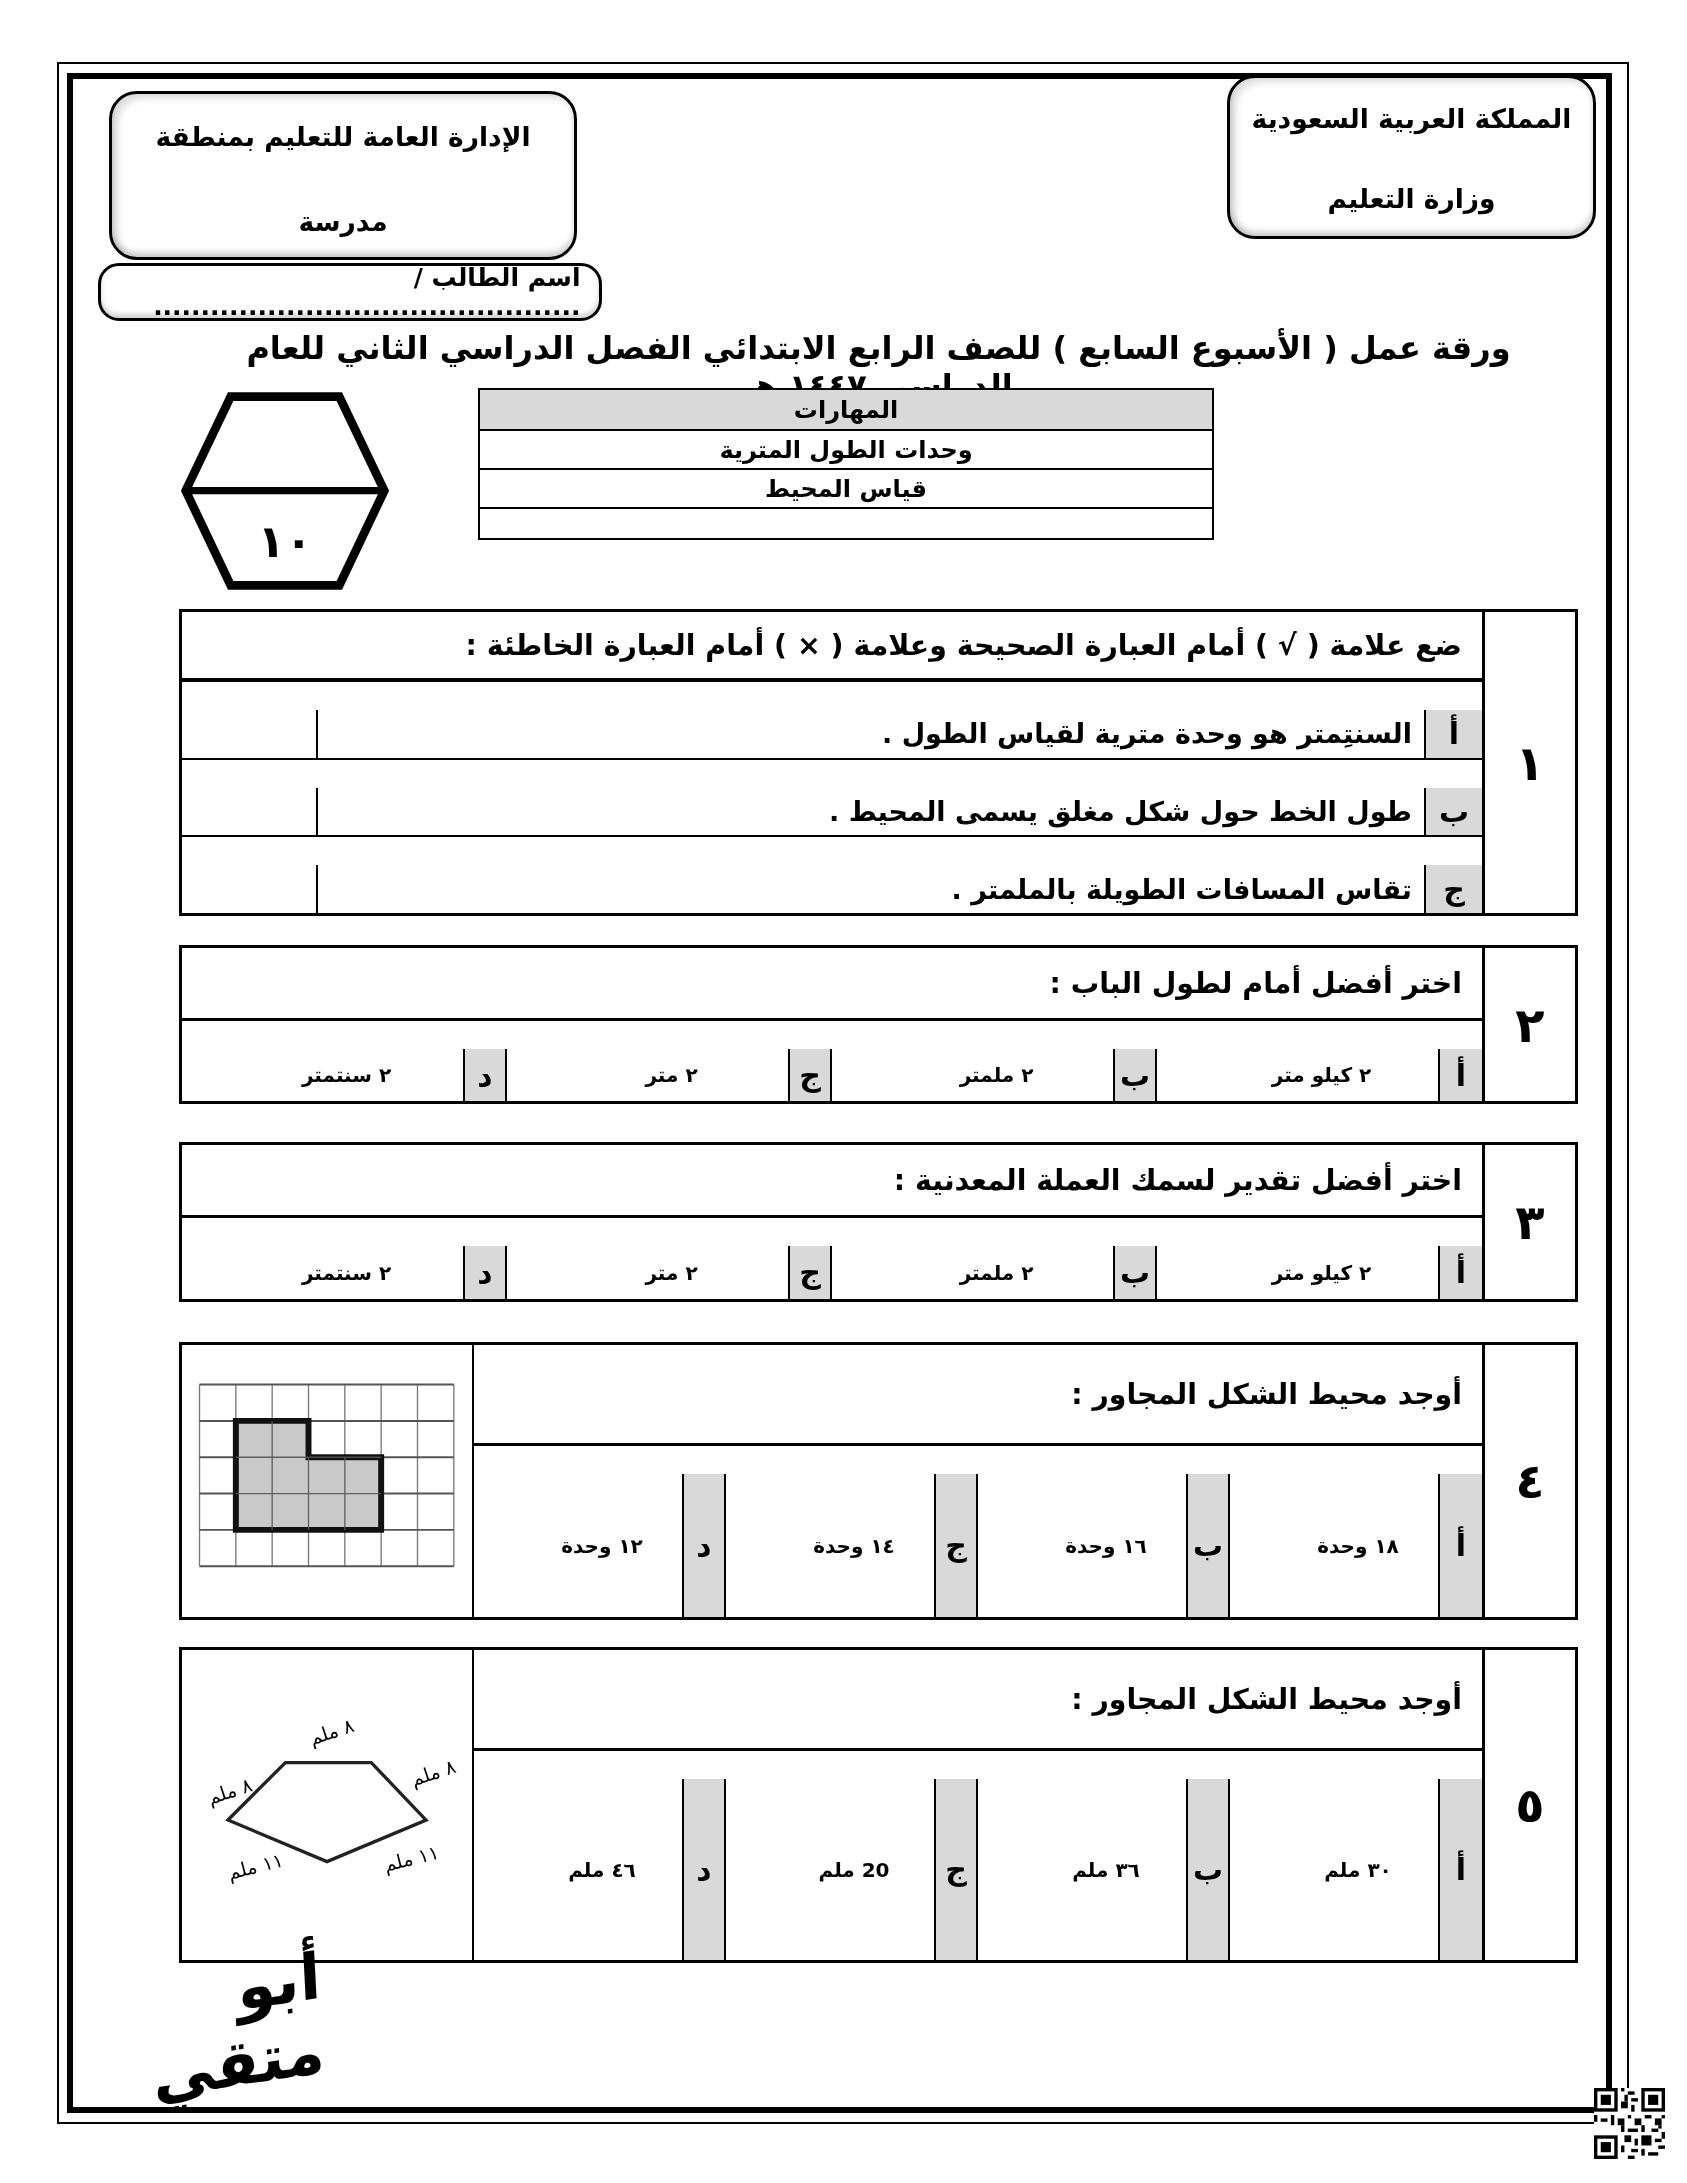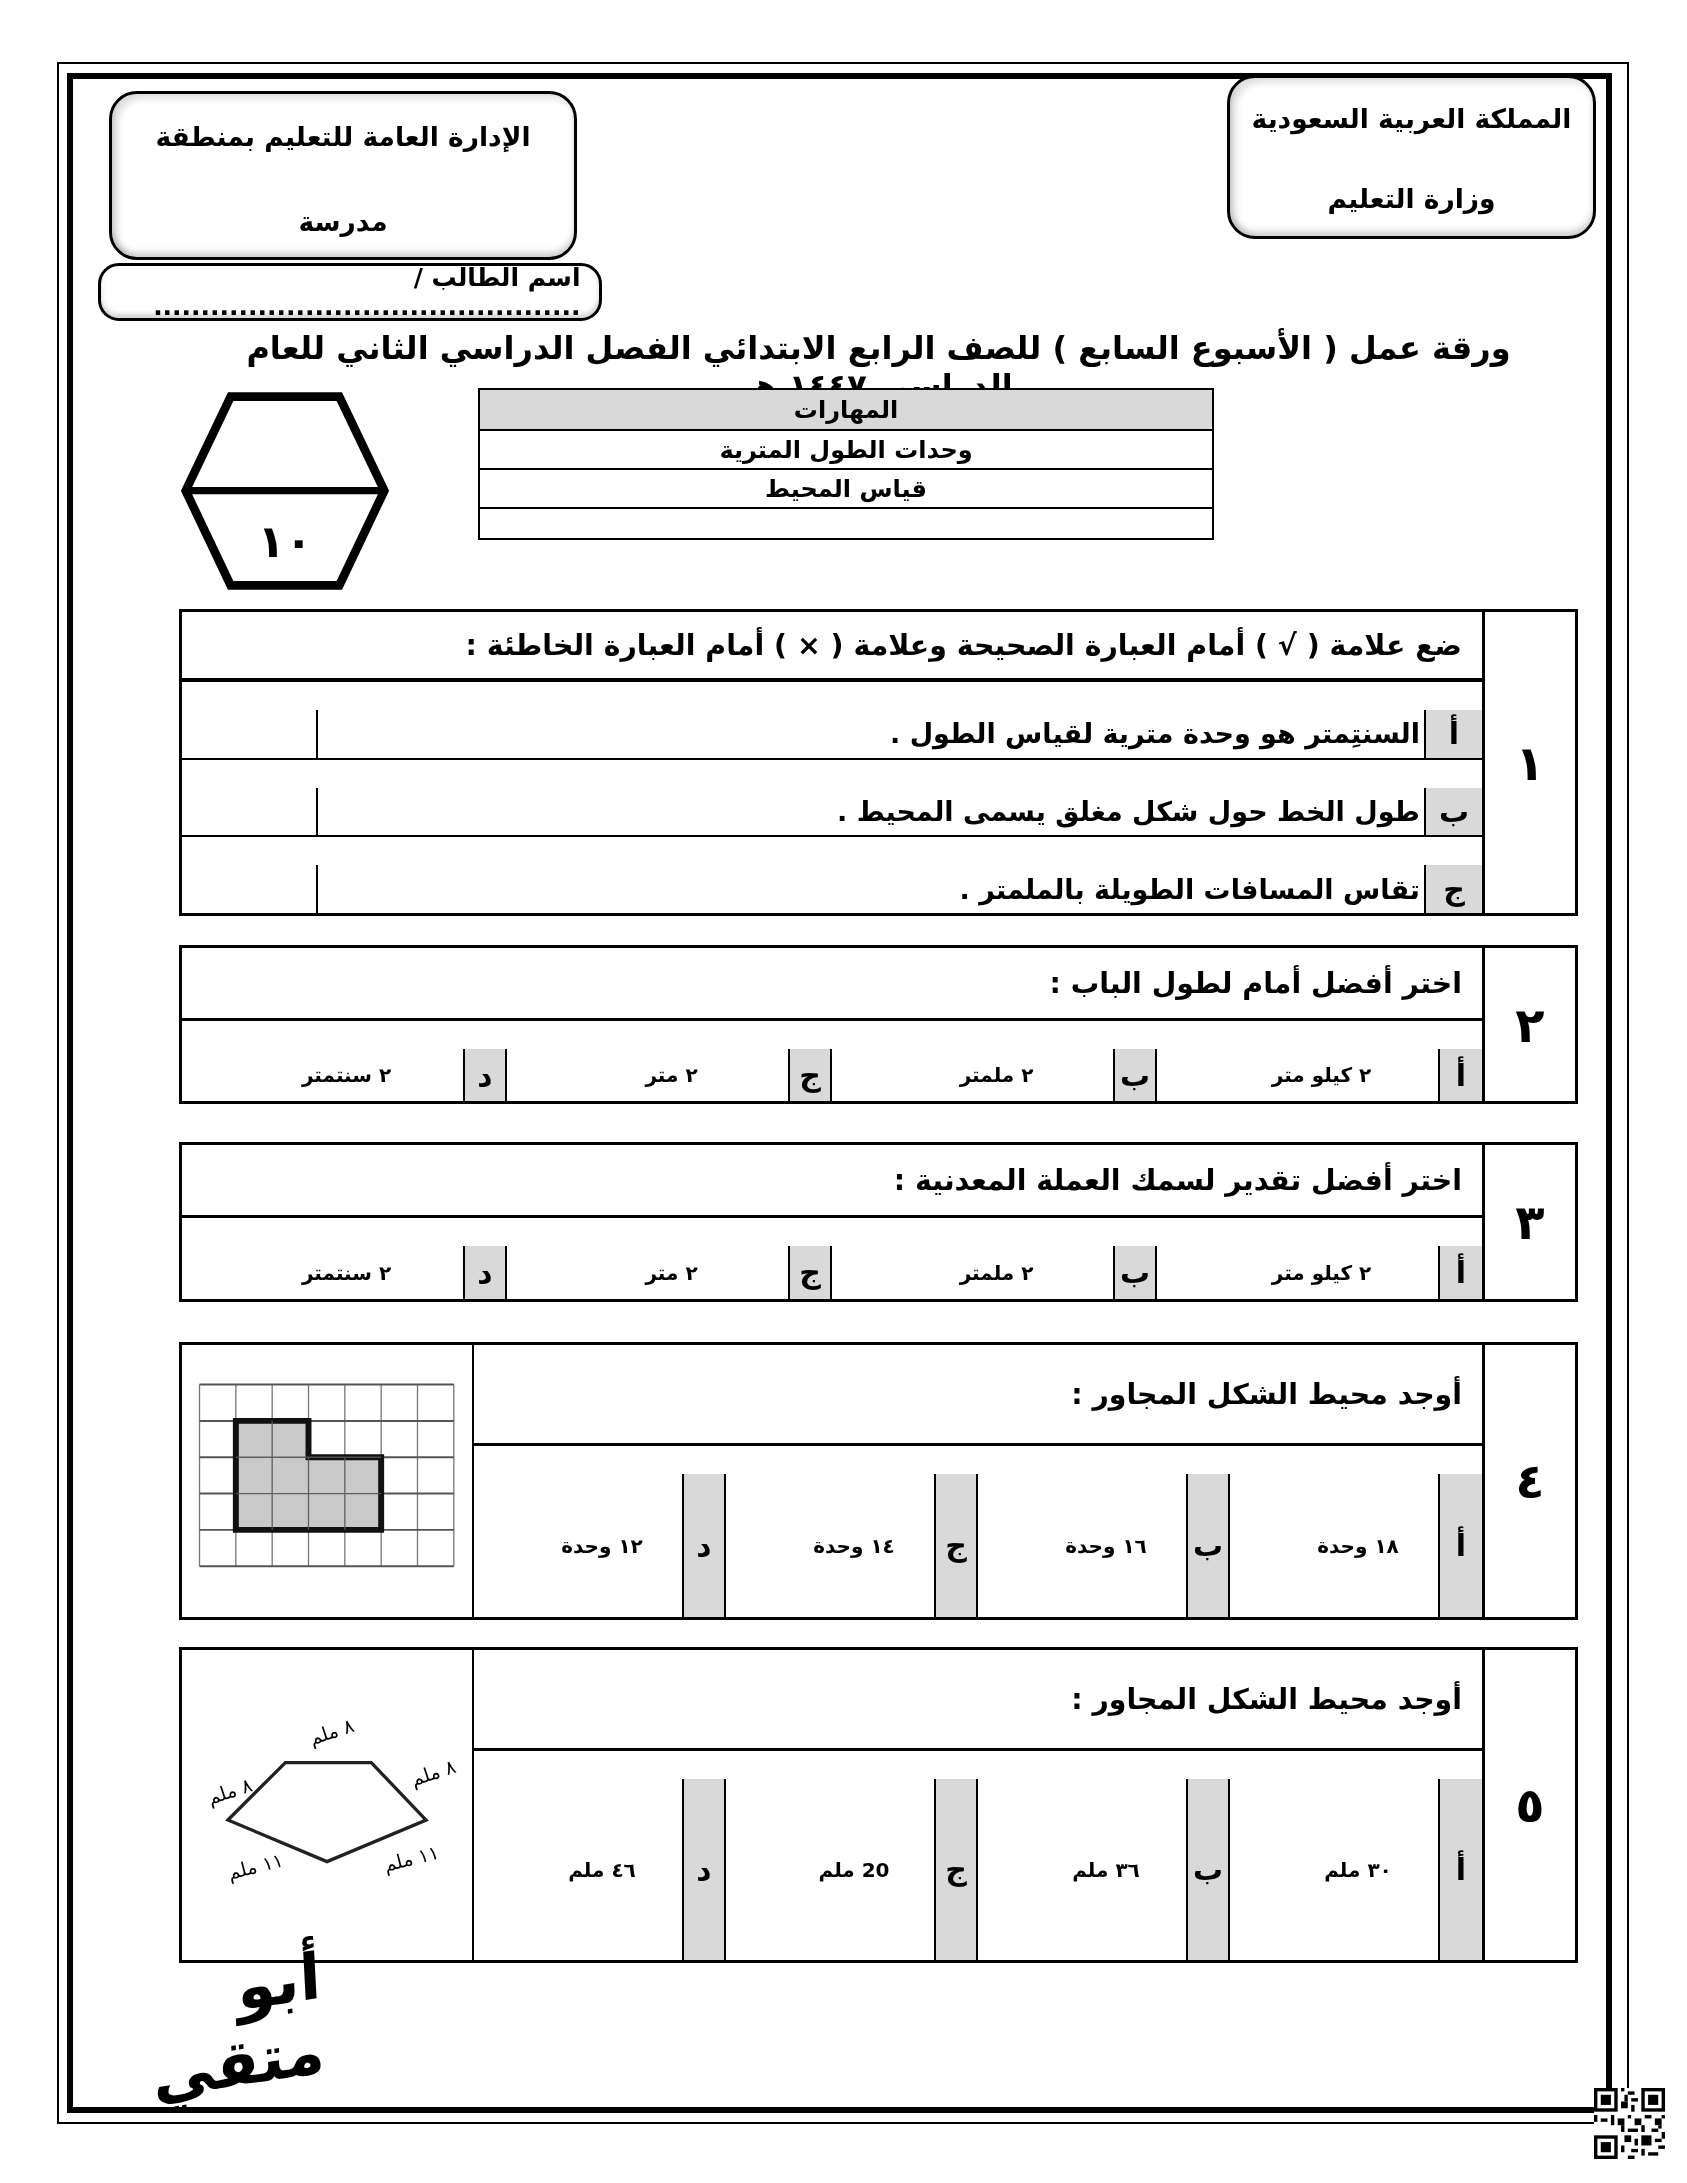--- a/index.html
+++ b/index.html
@@ -46,21 +46,21 @@
   .qcontent { flex: 1; display: flex; flex-direction: column; min-width: 0; gap: 28px; }
   .qheader { display: flex; align-items: center; justify-content: flex-start; padding: 0 20px;
              border-bottom: 3.3px solid #000; font-weight: bold; font-size: 28.4px; }
   .qimage { width: 292px; border-right: 2.6px solid #000; display: flex; align-items: center; justify-content: center; }
 
   
   .tfrow { flex: 1; display: flex; border-bottom: 2.6px solid #000; }
   .tfrow:last-child { border-bottom: none; }
   .tfletter { width: 58px; background: #d9d9d9; border-left: 2.6px solid #000;
               display: flex; align-items: center; justify-content: center; font-weight: bold; font-size: 30px; }
-  .tfstatement { flex: 1; display: flex; align-items: center; padding-right: 4px;
+  .tfstatement { flex: 1; display: flex; align-items: center; padding-right: 12px;
                  font-weight: bold; font-size: 27px; }
   .tfanswer { width: 136px; border-right: 2px solid #000; background: #fff; }
 
   
   .optrow { flex: 1; display: flex; }
   .optletter { width: 44px; background: #d9d9d9; border-left: 2px solid #000; border-right: 2px solid #000;
                display: flex; align-items: center; justify-content: center; font-weight: bold; font-size: 30px; }
   .optrow .optletter:first-child { border-right: none; }
   .opttext { flex: 1; display: flex; align-items: center; justify-content: center;
              font-weight: bold; font-size: 20px; padding-left: 48px; }

